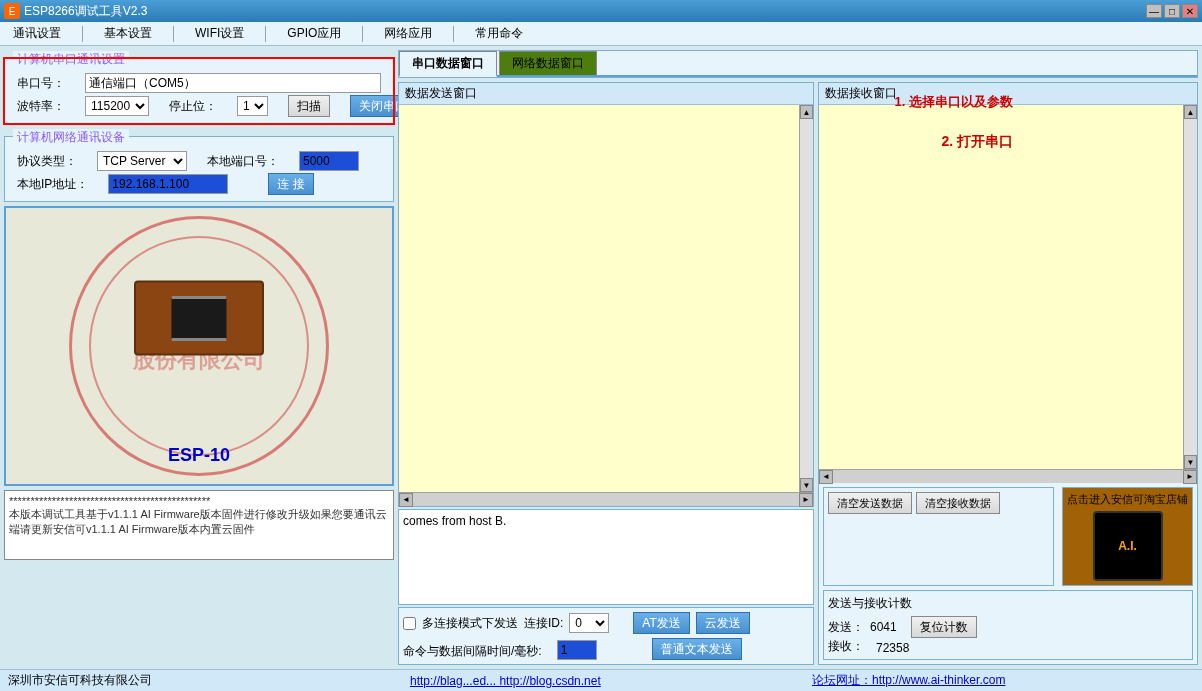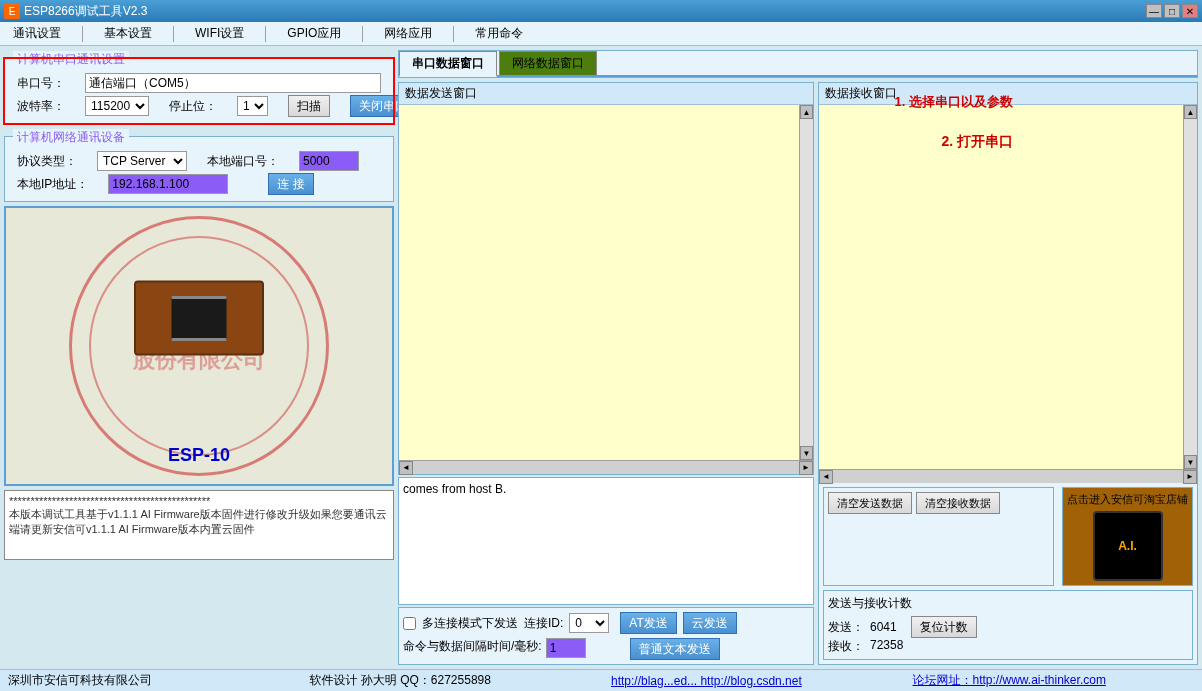--- a/index.html
+++ b/index.html
@@ -55,21 +55,21 @@
     .form-row {
       display: flex;
       align-items: center;
       margin: 2px 8px;
       gap: 20px;
     }
     .form-label { white-space: nowrap; }
 
     input[type="text"] {
       border: 1px solid #999;
-      background: #8b5cf6;
+      background: #1d4ed8;
       padding: 1px 3px;
       height: 20px;
     }
     select {
       border: 1px solid #999;
       background: white;
       padding: 1px;
       height: 20px;
     }
 
@@ -333,36 +333,36 @@
             <div style="height:14px; background:#d0d0d0; border-top:1px solid #a0a0a0; display:flex; align-items:center;">
               <div style="width:14px; height:14px; background:#c0c0c0; border:1px solid #888; display:flex; align-items:center; justify-content:center; font-size:8px;">◄</div>
               <div style="flex:1;"></div>
               <div style="width:14px; height:14px; background:#c0c0c0; border:1px solid #888; display:flex; align-items:center; justify-content:center; font-size:8px;">►</div>
             </div>
 
             <div style="position:absolute; right:-200px; top:10px; color:#cc0000; font-size:13px; font-weight:bold; white-space:nowrap; pointer-events:none; z-index:20;">1. 选择串口以及参数</div>
             <div style="position:absolute; right:-200px; top:50px; color:#cc0000; font-size:14px; font-weight:bold; white-space:nowrap; pointer-events:none; z-index:20;">2. 打开串口</div>
           </div>
 
-          <div class="input-area" style="height:128px; border:1px solid #7ab0d0; background:white; padding:4px; font-size:12px; overflow-y:auto; margin-top:2px;">
+          <div class="input-area" style="height:96px; border:1px solid #7ab0d0; background:white; padding:4px; font-size:12px; overflow-y:auto; margin-top:2px;">
             <span>comes from host B.</span>
           </div>
 
           <div style="border:1px solid #7ab0d0; background:#e8f4fb; padding:4px; margin-top:2px;">
             <div style="display:flex; align-items:center; gap:6px; margin-bottom:4px;">
               <input type="checkbox" style="">
               <span>多连接模式下发送</span>
               <span>连接ID:</span>
               <select style="width:40px;">
                 <option>0</option>
               </select>
-              <button class="btn btn-blue" style="margin-left:5px;">AT发送</button>
+              <button class="btn btn-blue" style="margin-left:18px;">AT发送</button>
               <button class="btn btn-blue">云发送</button>
             </div>
-            <div style="display:flex; align-items:flex-start; gap:4px;">
+            <div style="display:flex; align-items:flex-end; gap:15px;">
               <span>命令与数据间隔时间/毫秒:</span>
               <input type="text" style="width: 40px;" value="1">
               <button class="btn btn-blue" style="margin-left:40px;">普通文本发送</button>
             </div>
           </div>
         </div>
       </div>
 
       <div style="width:380px; display:flex; flex-direction:column; border:1px solid #7ab0d0; background:#e8f4fb;">
         <div class="data-recv-title">数据接收窗口</div>
@@ -398,32 +398,31 @@
             </div>
           </div>
 
           <div style="border:1px solid #7ab0d0; background:#e8f4fb; padding:4px;">
             <div style="margin-bottom:4px;">发送与接收计数</div>
             <div style="display:flex; align-items:center; gap:6px;">
               <span>发送：</span>
               <span>6041</span>
               <button class="btn" style="margin-left:8px;">复位计数</button>
             </div>
-            <div style="display:flex; align-items:flex-start; gap:6px;">
+            <div style="display:flex; align-items:flex-end; gap:12px;">
               <span>接收：</span>
               <span>72358</span>
             </div>
           </div>
         </div>
       </div>
 
     </div>
 
   </div>
 
 </div>
 
 <div class="status-bar">
   <span class="status-segment">深圳市安信可科技有限公司</span>
-  <span class="status-segment">软件设计 孙大明 QQ：627255898</span>
   <span class="status-segment status-link">http://blag...ed... http://blog.csdn.net</span>
   <span class="status-segment status-link">论坛网址：http://www.ai-thinker.com</span>
 </div>
 
 </body></html>

